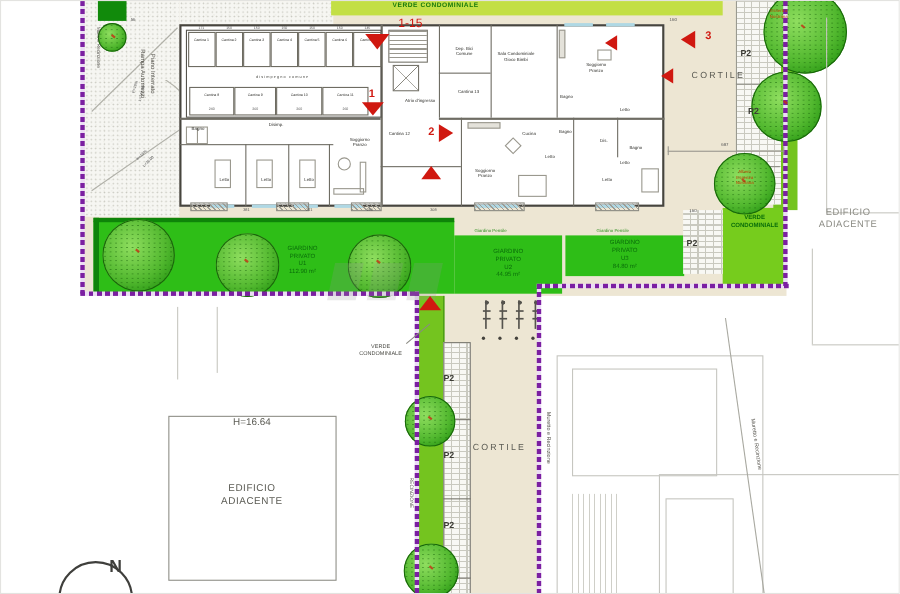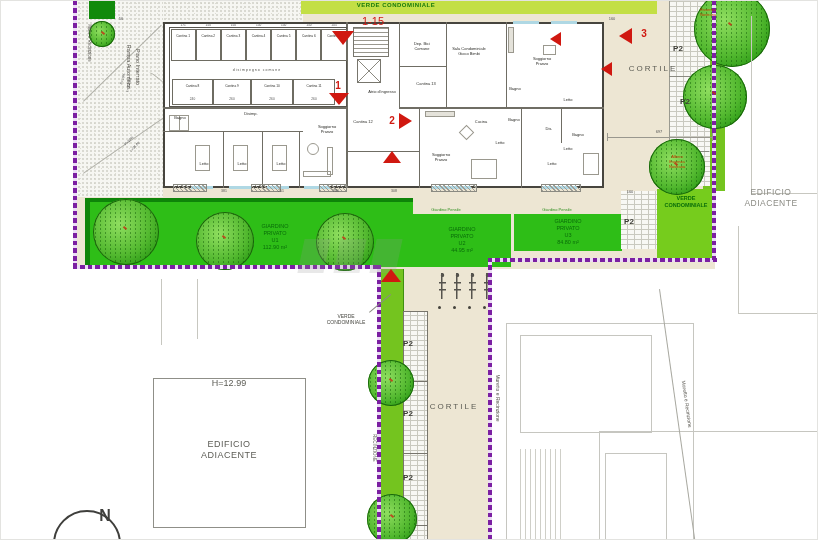--- a/index.html
+++ b/index.html
@@ -177,21 +177,21 @@
   <div class="abs" style="left:372px;top:238px;width:26px;height:34px;background:rgba(150,150,150,.22);transform:skewX(-12deg);"></div>
 
   <div class="lab" style="left:395px;top:5px;font-size:6px;font-weight:700;color:#187A0C;letter-spacing:.5px;">VERDE CONDOMINIALE</div>
   <div class="lab" style="left:652px;top:68px;font-size:8px;color:#5a5a52;letter-spacing:2px;">CORTILE</div>
   <div class="lab" style="left:453px;top:406px;font-size:8px;color:#5a5a52;letter-spacing:2px;">CORTILE</div>
   <div class="lab r90" style="left:497px;top:397px;font-size:5px;color:#55534c;white-space:nowrap;">Muretto e Recinzione</div>
   <div class="lab" style="left:686px;top:403px;font-size:5px;color:#55534c;white-space:nowrap;transform:translate(-50%,-50%) rotate(82deg);">Muretto e Recinzione</div>
   <div class="lab r90" style="left:373px;top:447px;font-size:4.5px;color:#55534c;white-space:nowrap;">RECINZIONE</div>
   <div class="lab" style="left:770px;top:197px;font-size:8.5px;color:#8c8c85;letter-spacing:.5px;">EDIFICIO
 ADIACENTE</div>
-  <div class="lab" style="left:228px;top:383px;font-size:9px;color:#5c5c55;">H=12.99</div>
+  <div class="lab" style="left:228px;top:383px;font-size:9px;color:#5c5c55;">H=16.64</div>
   <div class="lab" style="left:228px;top:449px;font-size:9px;color:#5c5c55;letter-spacing:.5px;">EDIFICIO
 ADIACENTE</div>
   <div class="lab" style="left:104px;top:515px;font-size:16px;font-weight:700;color:#3f3f3c;">N</div>
   <div class="lab" style="left:345px;top:318px;font-size:5px;color:#4a4a44;">VERDE
 CONDOMINIALE</div>
   <div class="lab" style="left:685px;top:201px;font-size:5.5px;color:#0A6E0A;font-weight:700;">VERDE
 CONDOMINIALE</div>
   <div class="lab" style="left:274px;top:236px;font-size:5.5px;color:#0A6E0A;">GIARDINO
 PRIVATO
 U1

